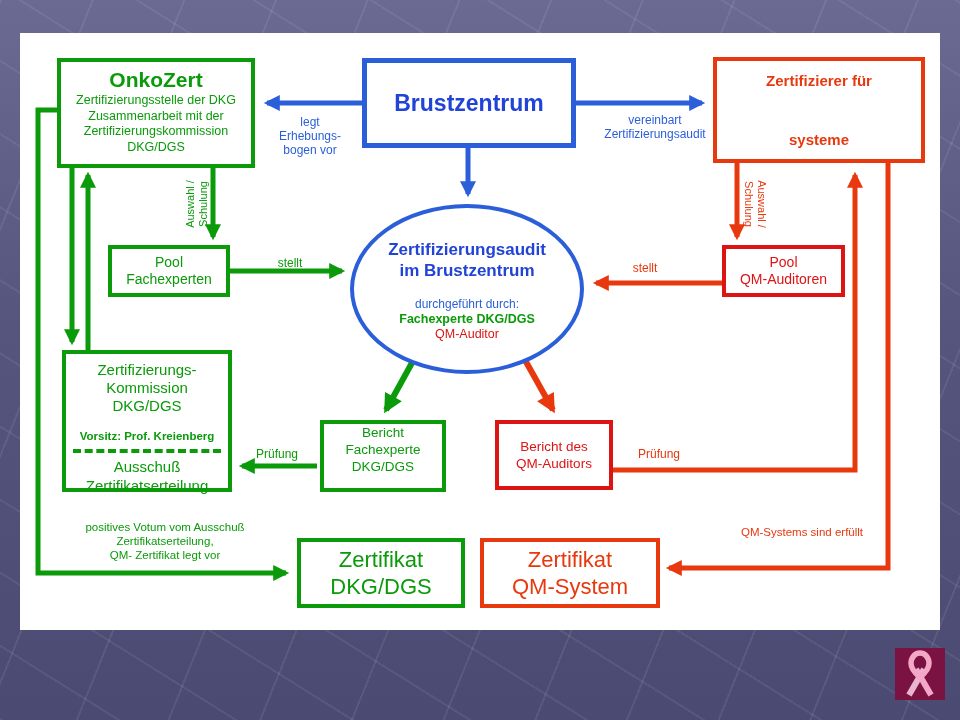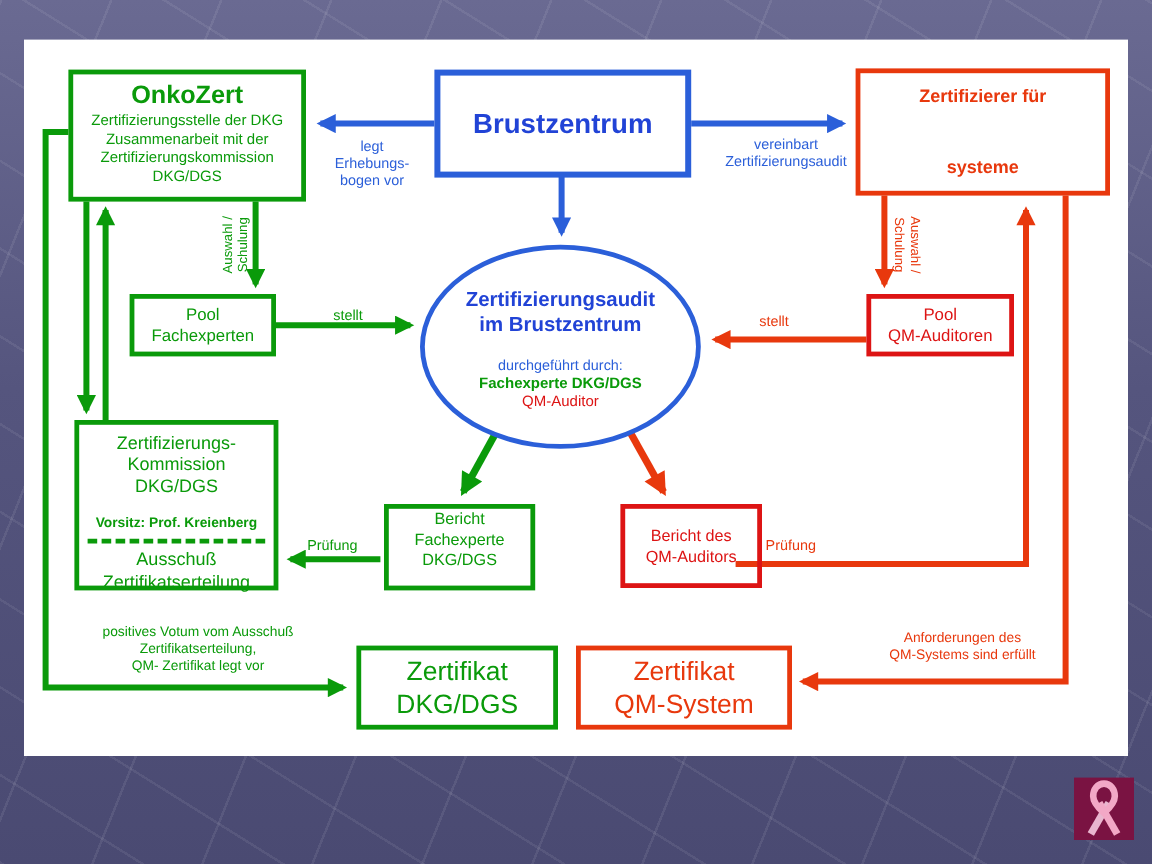--- a/index.html
+++ b/index.html
@@ -44,21 +44,21 @@
   .b-ellipse .ar{font-size:12.5px;line-height:15px;}
 
   .b-komm{left:42px;top:317px;width:170px;height:142px;border:4px solid #0a9a0a;padding-top:7px;}
   .b-komm .ln{font-size:15px;line-height:18px;}
   .b-komm .chair{font-size:11.5px;font-weight:bold;line-height:14px;margin-top:14px;}
   .b-komm .dash{width:148px;height:0;border-top:4px dashed #0a9a0a;margin:6px 0 4px 0;}
   .b-komm .lo{font-size:15px;line-height:19px;}
 
   .b-berf{left:300px;top:387px;width:126px;height:72px;border:4px solid #0a9a0a;justify-content:flex-start;}
   .b-berf .ln{font-size:13.5px;line-height:17px;}
-  .b-berq{left:497px;top:387px;width:118px;height:70px;border:4px solid #dd1414;justify-content:center;}
+  .b-berq{left:475px;top:387px;width:118px;height:70px;border:4px solid #dd1414;justify-content:center;}
   .b-berq .ln{font-size:13.5px;line-height:17px;}
 
   .b-zdkg{left:277px;top:505px;width:168px;height:70px;border:4px solid #0a9a0a;justify-content:center;}
   .b-zqm{left:460px;top:505px;width:180px;height:70px;border:4px solid #e8380d;justify-content:center;}
   .cert-ln{font-size:22px;line-height:27px;}
 
   .lbl{position:absolute;text-align:center;font-size:12px;line-height:14px;}
   .lbl-legt{left:230px;top:82px;width:120px;}
   .lbl-vereinbart{left:555px;top:80px;width:160px;}
   .lbl-stellt-g{left:240px;top:223px;width:60px;}
@@ -197,21 +197,20 @@
   <div class="lbl lbl-stellt-g green">stellt</div>
   <div class="lbl lbl-stellt-r redline">stellt</div>
   <div class="lbl lbl-pruef-g green">Prüfung</div>
   <div class="lbl lbl-pruef-r redline">Prüfung</div>
   <div class="lbl lbl-votum green">
     <div>positives Votum vom Ausschuß</div>
     <div>Zertifikatserteilung,</div>
     <div>QM- Zertifikat legt vor</div>
   </div>
   <div class="lbl lbl-anford redline">
-    <div>Anforderungen des</div>
     <div>QM-Systems sind erfüllt</div>
   </div>
 
 </div>
 
 <div class="ribbon-logo">
   <svg width="50" height="52" viewBox="0 0 50 52">
     <path d="M29 21 L14 47" stroke="#e9b6cf" stroke-width="6" fill="none"></path>
     <path d="M21 21 L36 47" stroke="#f2a8c6" stroke-width="6" fill="none"></path>
     <path d="M25 5 C19.5 5 16 10 16 15.5 C16 21 20.5 25.5 25 29.5 C29.5 25.5 34 21 34 15.5 C34 10 30.5 5 25 5 Z" fill="none" stroke="#f2a8c6" stroke-width="5.5"></path>

